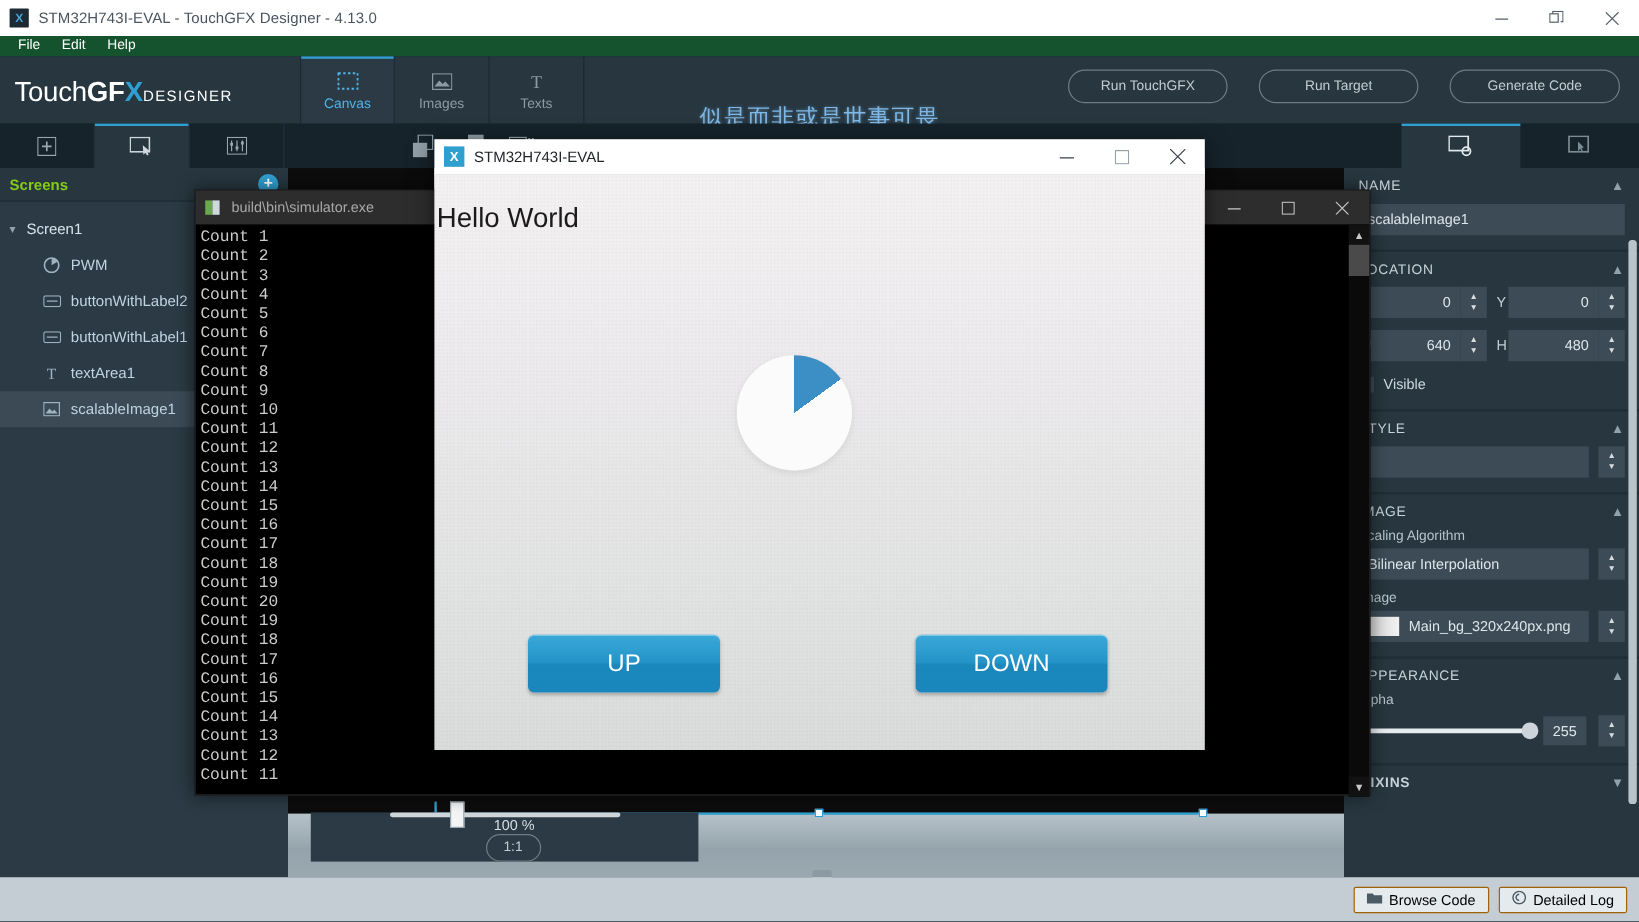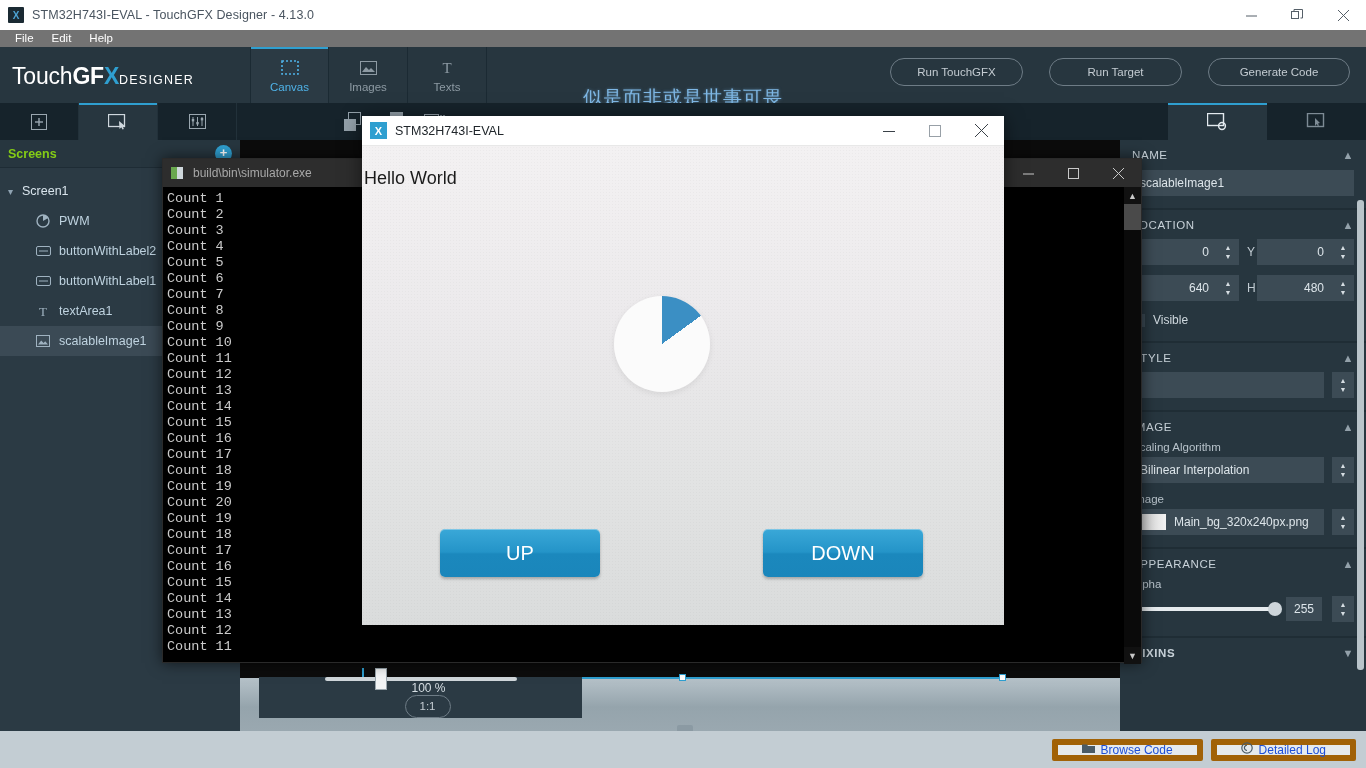--- a/index.html
+++ b/index.html
@@ -27,21 +27,21 @@
   .win-ctrls { margin-left: auto; display: flex; height: 30px; }
   .win-btn {
     width: 46px; height: 30px; display: flex; align-items: center; justify-content: center;
     color: #555f68;
   }
   .win-btn svg { display: block; }
 
   
   .menubar {
     position: absolute; left: 0; top: 30px; width: 1366px; height: 17px;
-    background: #737373; display: flex; align-items: flex-end; padding-left: 6px;
+    background: #14532d; display: flex; align-items: flex-end; padding-left: 6px;
   }
   .menu-item {
     font-size: 11.5px; color: #ffffff; padding: 1px 9px; line-height: 15px;
   }
 
   
   .header {
     position: absolute; left: 0; top: 47px; width: 1366px; height: 56px;
     background: #27363f;
   }
@@ -220,23 +220,23 @@
     position: absolute; right: 2px; top: 60px; width: 7px; height: 470px;
     background: #b9c4ca; border-radius: 3px;
   }
 
   
   .statusbar {
     position: absolute; left: 0; bottom: 0; width: 1366px; height: 37px;
     background: #c3cdd3; display: flex; align-items: center; justify-content: flex-end; padding-right: 10px; gap: 8px;
   }
   .sb-btn {
-    height: 22px; background: #e5eaed; border: 6px solid #a16207; border-radius: 2px;
-    display: flex; align-items: center; gap: 6px; padding: 0 24px;
-    font-size: 12px; color: #1d4ed8;
+    height: 22px; background: #e5eaed; border: 1px solid #a16207; border-radius: 2px;
+    display: flex; align-items: center; gap: 6px; padding: 0 10px;
+    font-size: 12px; color: #000000;
   }
 
   
   .console {
     position: absolute; left: 162px; top: 158px; width: 980px; height: 505px;
     background: #000000; border: 1px solid #2a2a2a; z-index: 10;
     box-shadow: 0 0 14px rgba(0,0,0,.6);
   }
   .console-bar {
     height: 28px; background: #2d2d2d; display: flex; align-items: center; padding-left: 8px;
@@ -283,21 +283,21 @@
     position: relative; height: 479px;
     background: linear-gradient(180deg,#f3f1f2 0%, #eceaec 35%, #e2e3e3 70%, #dadcdc 100%);
     overflow: hidden;
   }
   .sim-screen::before {
     content:""; position:absolute; inset:0;
     background-image: radial-gradient(rgba(0,0,0,.028) 1px, transparent 1px);
     background-size: 3px 3px; pointer-events:none;
   }
   .hello {
-    position: absolute; left: 2px; top: 22px; font-size: 18px; color: #1b1b1b; font-weight: 400;
+    position: absolute; left: 2px; top: 22px; font-size: 23px; color: #1b1b1b; font-weight: 400;
   }
   .gauge {
     position: absolute; left: 252px; top: 150px; width: 96px; height: 96px; border-radius: 50%;
     background: conic-gradient(#3b8fc4 0deg 54deg, #fbfbfb 54deg 360deg);
     box-shadow: 0 2px 6px rgba(0,0,0,.08);
   }
   .simbtn {
     position: absolute; top: 383px; width: 160px; height: 48px; border-radius: 5px;
     background: linear-gradient(180deg,#3aa8d8 0%, #2494c8 48%, #1b88bd 52%, #1a86bb 100%);
     color: #ffffff; font-size: 20px; display: flex; align-items: center; justify-content: center;

